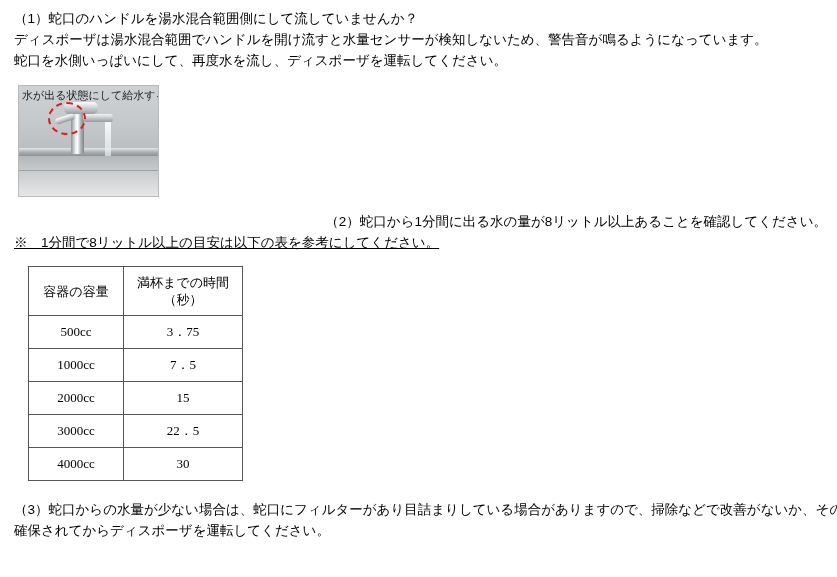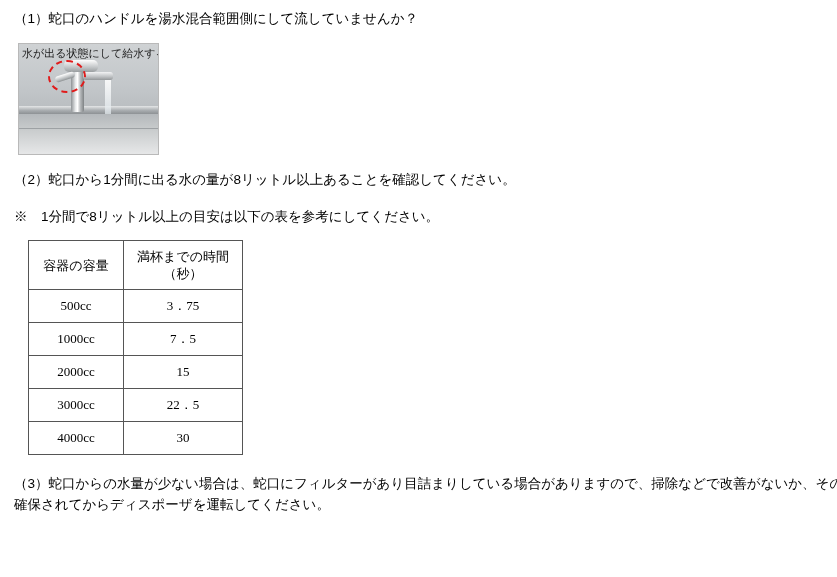--- a/index.html
+++ b/index.html
@@ -130,23 +130,24 @@
     left: 29px;
     top: 16px;
     width: 38px;
     height: 33px;
     border: 2px dashed #e01b1b;
     border-radius: 50%;
     box-sizing: border-box;
   }
   .para-2 {
     margin-top: 14px;
+    text-align: right;
   }
   .para-3 {
-    margin-top: 16px;
+    text-decoration: underline;
   }
   table.ref-table {
     margin-top: 13px;
     margin-left: 14px;
     border-collapse: collapse;
     table-layout: fixed;
     font-family: Liberation Serif, serif;
   }
   table.ref-table td, table.ref-table th {
     border: 1px solid #555555;
@@ -169,20 +170,22 @@
   }
   .para-4 .line { white-space: nowrap; }
 </style>
 </head>
 <body>
 
 <div class="page">
 
   <div class="block-1">
     <p class="para">（1）蛇口のハンドルを湯水混合範囲側にして流していませんか？</p>
+    <p class="para">ディスポーザは湯水混合範囲でハンドルを開け流すと水量センサーが検知しないため、警告音が鳴るようになっています。</p>
+    <p class="para">蛇口を水側いっぱいにして、再度水を流し、ディスポーザを運転してください。</p>
   </div>
 
   <div class="fig-wrap">
     <div class="figure">
       <div class="fig-deck"></div>
       <div class="fig-basin"></div>
       <div class="fig-faucet-col"></div>
       <div class="fig-faucet-head"></div>
       <div class="fig-spout"></div>
       <div class="fig-water"></div>

